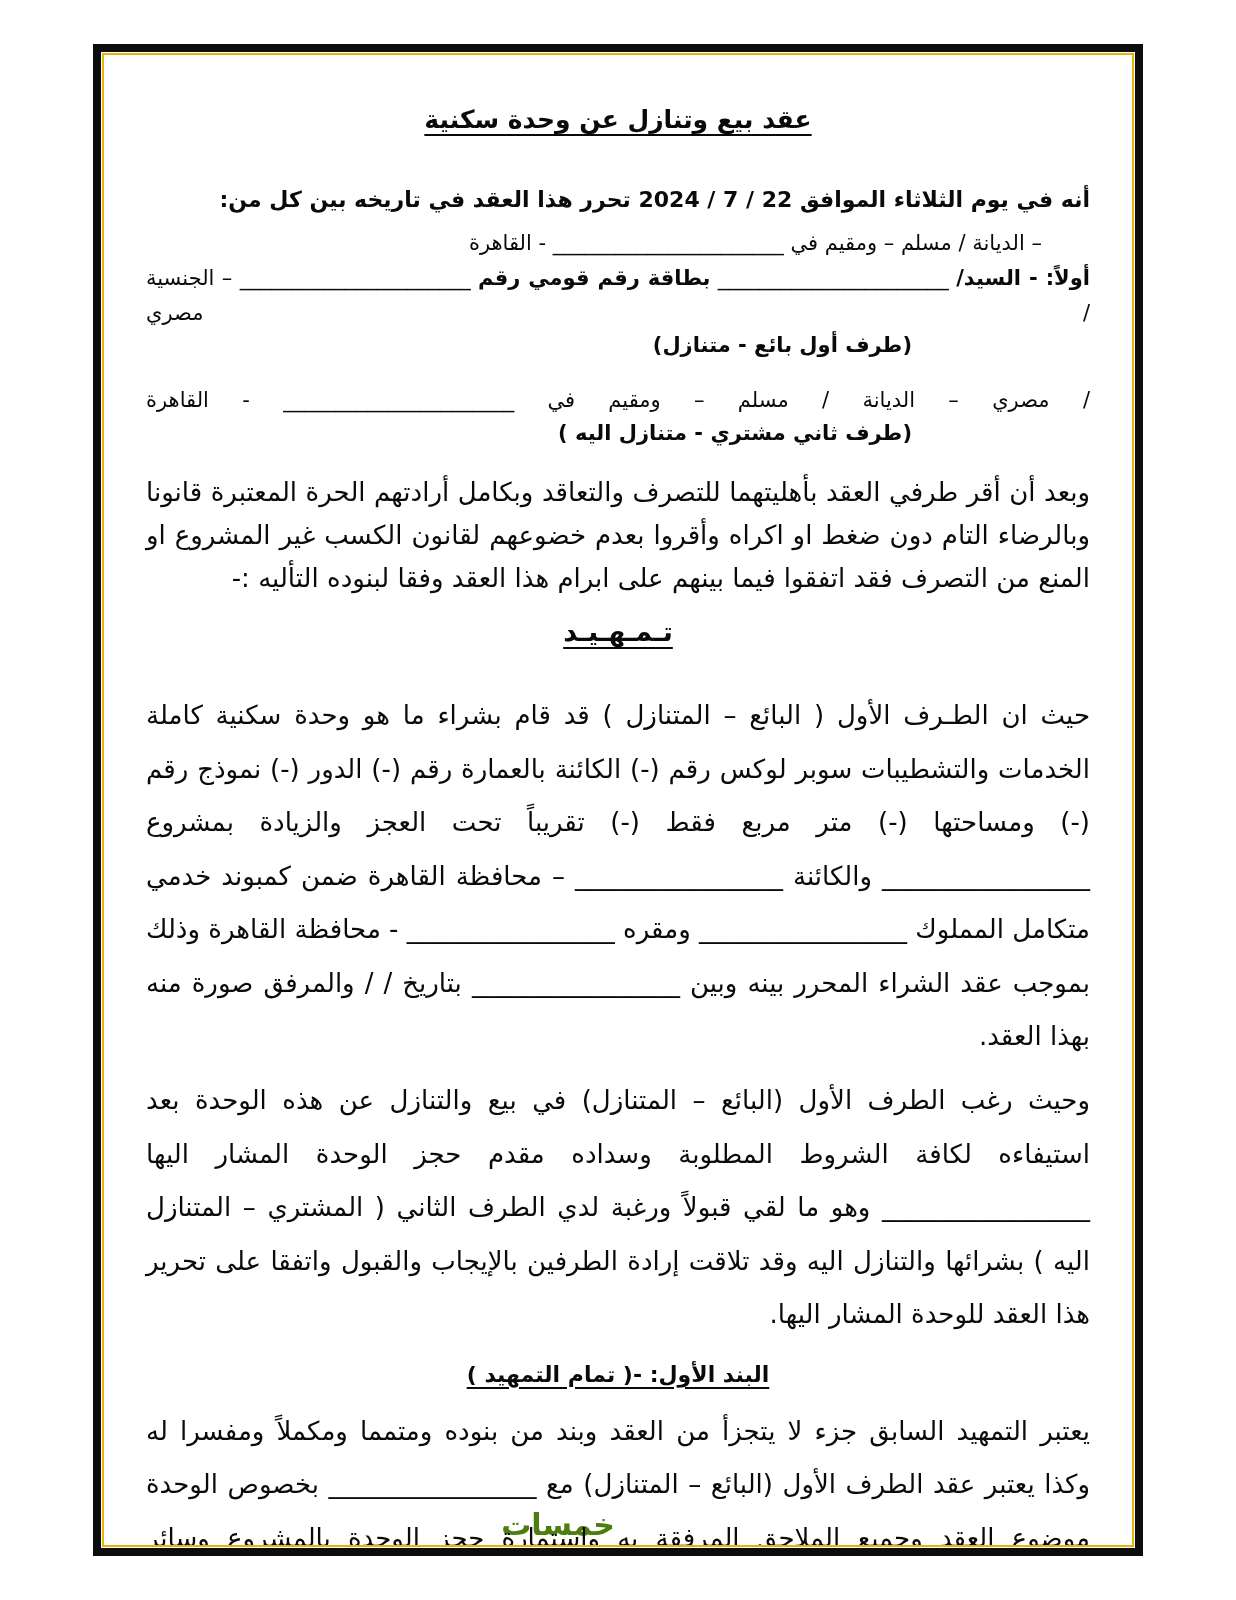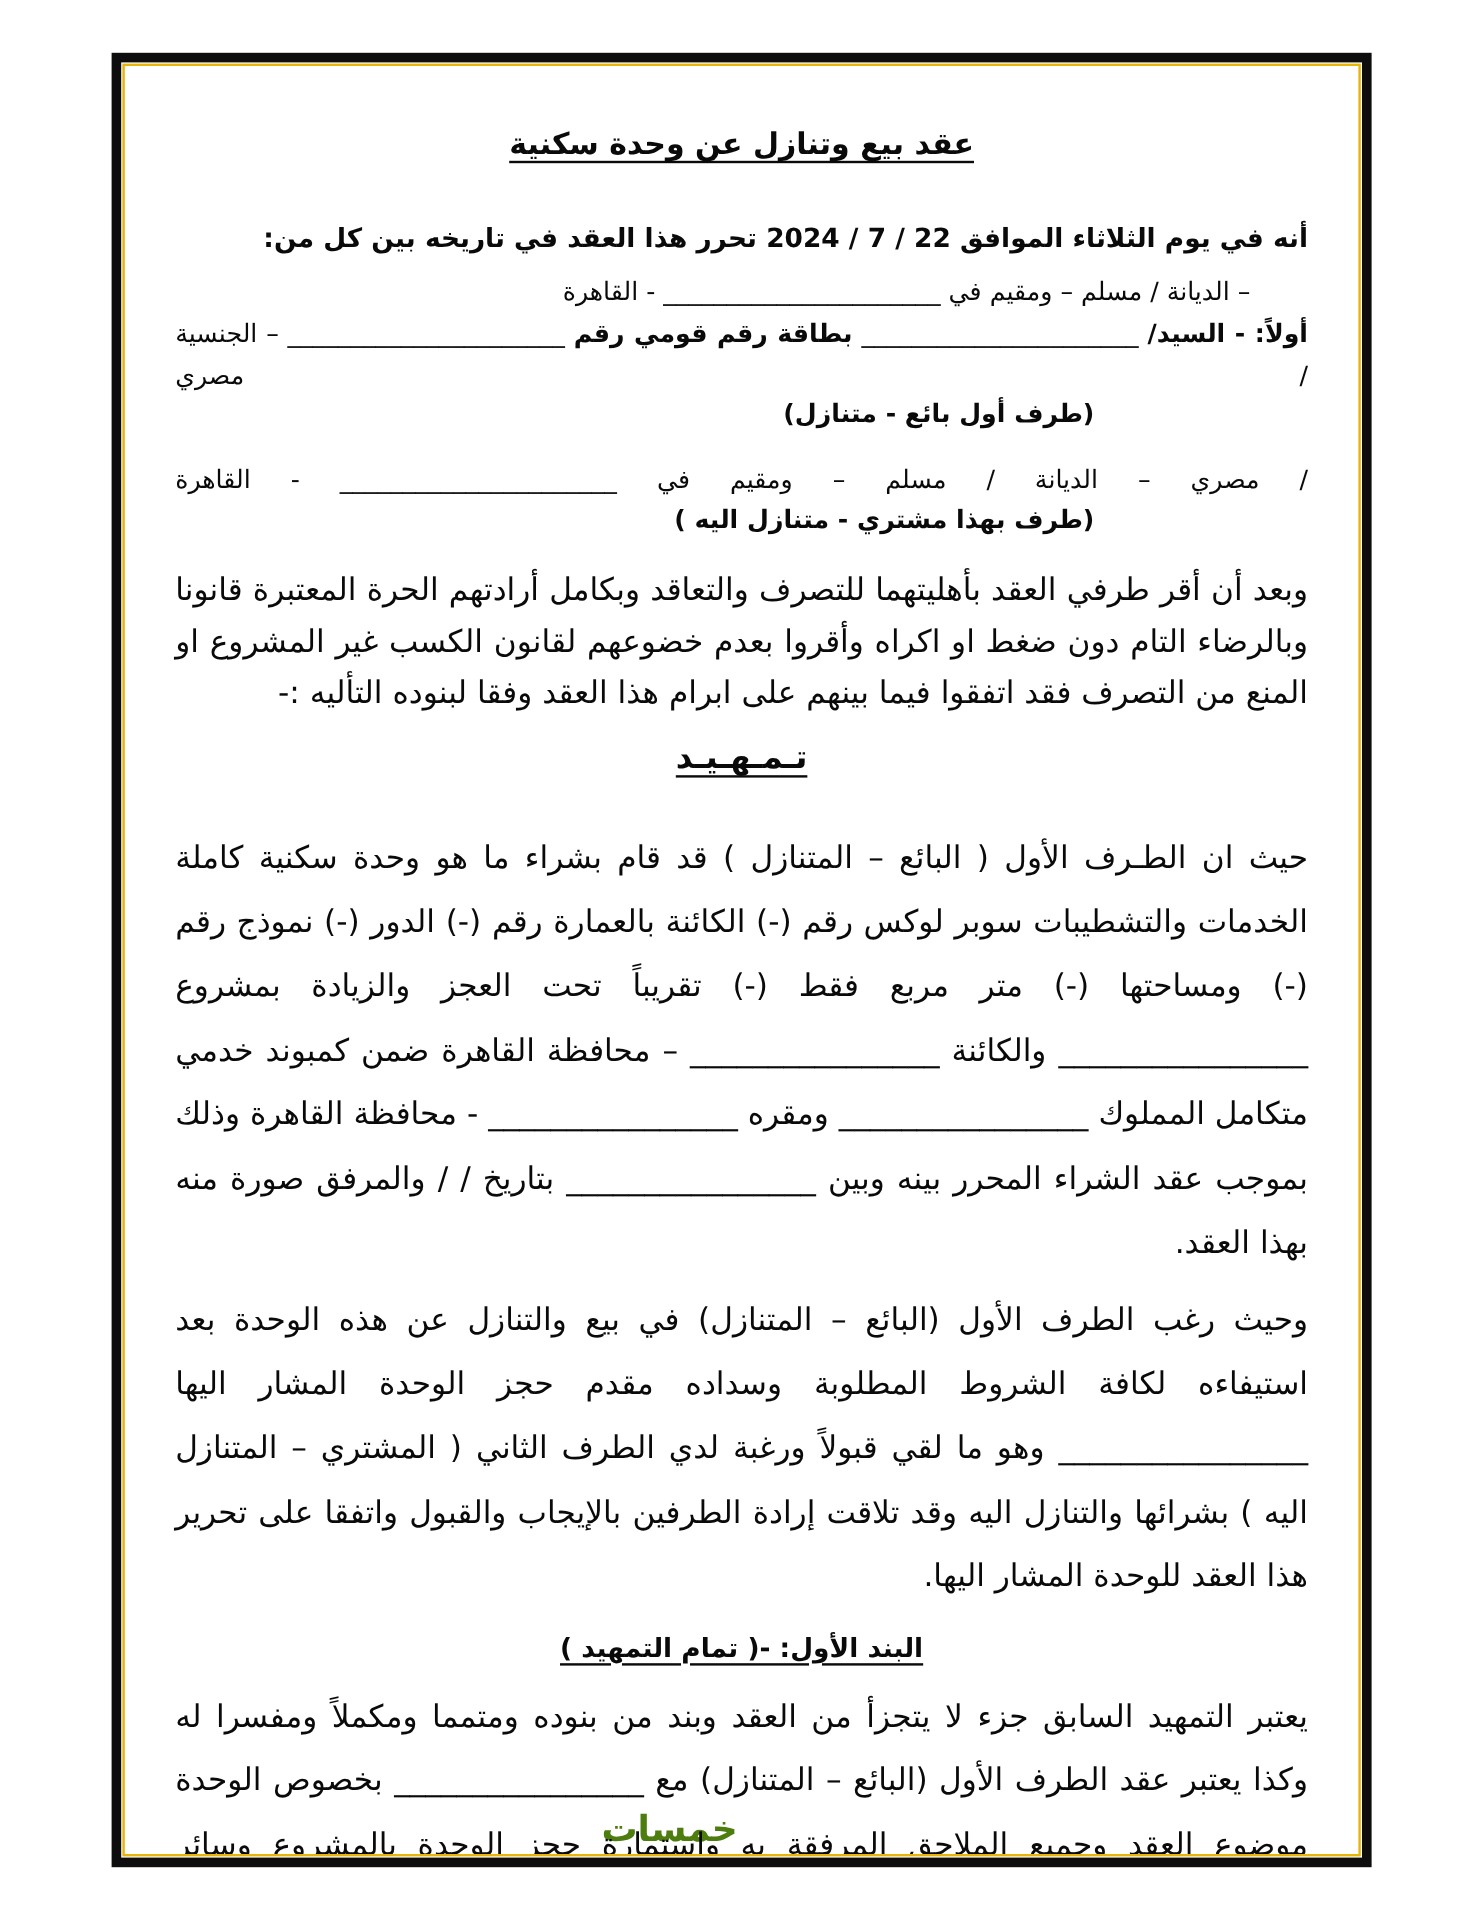--- a/index.html
+++ b/index.html
@@ -157,21 +157,21 @@
           </p>
           <p class="role">(طرف أول بائع - متنازل)</p>
         </div>
 
         <div>
           <p class="line stretch">
             <span>/ مصري – الديانة / مسلم – ومقيم في</span>
             <span class="blank">______________________</span>
             <span>- القاهرة</span>
           </p>
-          <p class="role">(طرف بهذا مشتري -  متنازل اليه )</p>
+          <p class="role">(طرف ثاني مشتري -  متنازل اليه )</p>
         </div>
 
         <p class="body-par">وبعد أن أقر طرفي العقد بأهليتهما للتصرف والتعاقد وبكامل أرادتهم الحرة المعتبرة قانونا وبالرضاء التام دون ضغط او اكراه وأقروا بعدم خضوعهم لقانون الكسب غير المشروع او المنع من التصرف فقد اتفقوا فيما بينهم على ابرام هذا العقد وفقا لبنوده التأليه :-</p>
 
         <h2 class="section-heading">تـمـهـيـد</h2>
 
         <p class="body-par spaced">حيث ان الطـرف الأول ( البائع – المتنازل ) قد قام بشراء ما هو وحدة سكنية كاملة الخدمات والتشطيبات سوبر لوكس رقم (-) الكائنة بالعمارة رقم (-) الدور (-) نموذج رقم (-) ومساحتها (-) متر مربع فقط (-) تقريباً تحت العجز والزيادة بمشروع ________________ والكائنة ________________ – محافظة القاهرة ضمن كمبوند خدمي متكامل المملوك ________________ ومقره ________________ - محافظة القاهرة وذلك بموجب عقد الشراء المحرر بينه وبين ________________ بتاريخ    /    /    والمرفق صورة منه بهذا العقد.</p>
 
         <p class="body-par spaced">وحيث رغب الطرف الأول (البائع – المتنازل) في بيع والتنازل عن هذه الوحدة بعد استيفاءه لكافة الشروط المطلوبة وسداده مقدم حجز الوحدة المشار اليها ________________ وهو ما لقي قبولاً ورغبة لدي الطرف الثاني ( المشتري – المتنازل اليه )  بشرائها والتنازل اليه وقد تلاقت إرادة الطرفين بالإيجاب والقبول واتفقا على تحرير هذا العقد للوحدة المشار اليها.</p>
 

